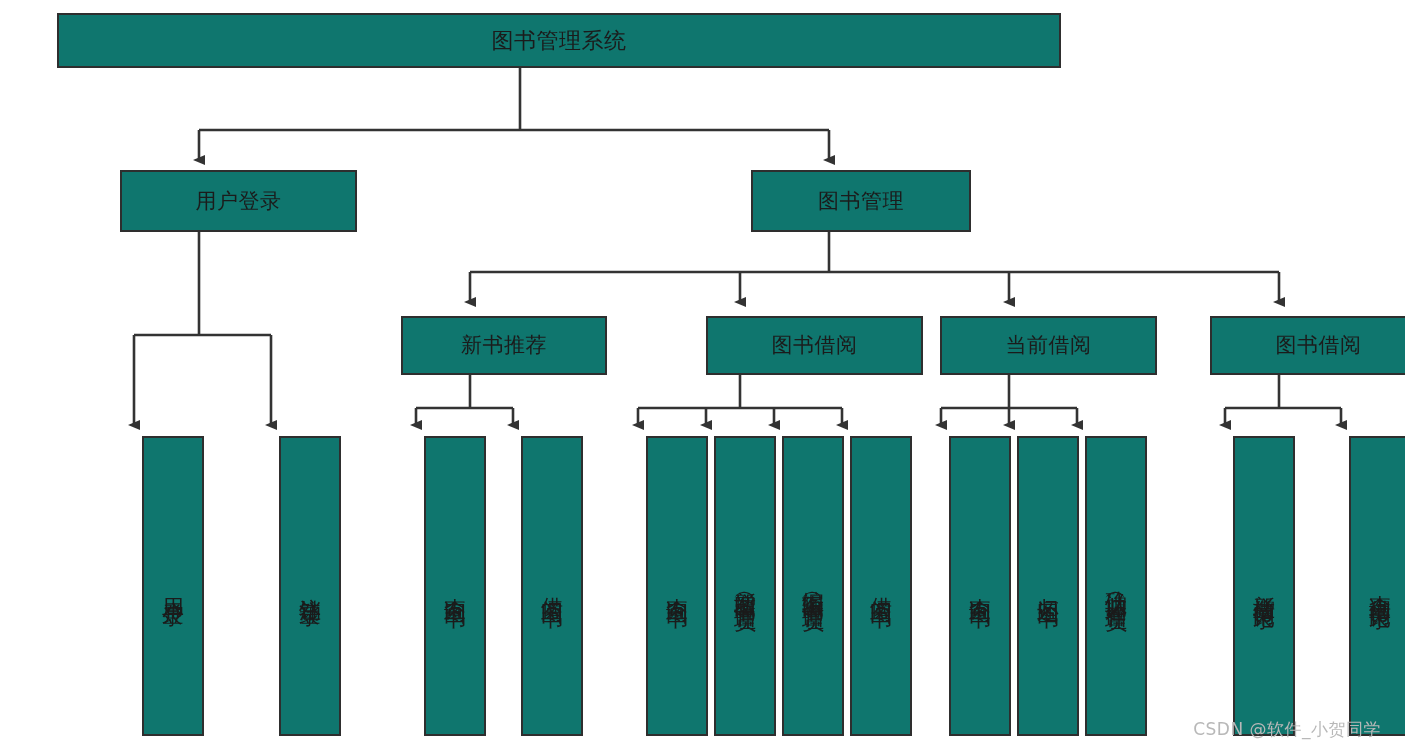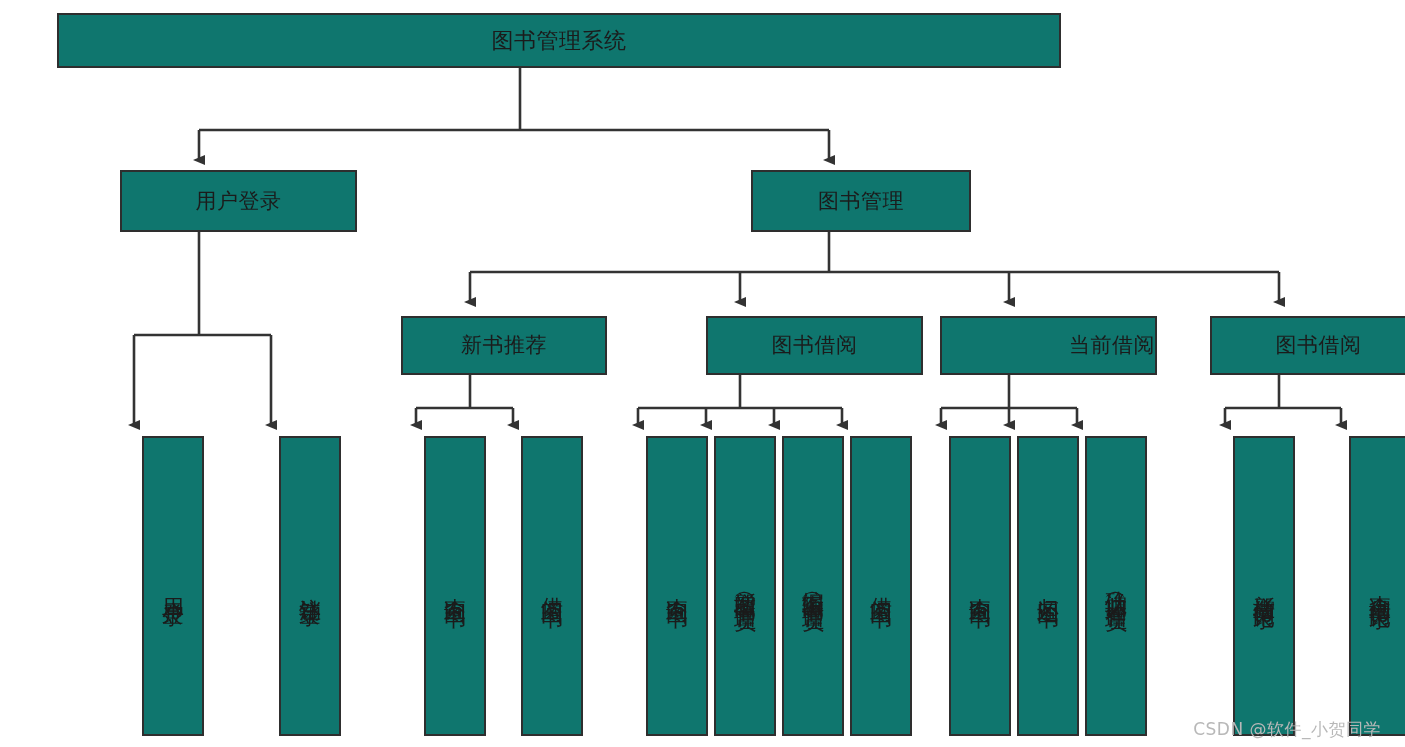--- a/index.html
+++ b/index.html
@@ -142,21 +142,21 @@
   <div class="node horiz" style="left:712px; top:170px; width:220px; height:62px;">
     <span class="label">图书管理</span>
   </div>
 
   <div class="node horiz" style="left:362px; top:316px; width:206px; height:59px;">
     <span class="label">新书推荐</span>
   </div>
   <div class="node horiz" style="left:667px; top:316px; width:217px; height:59px;">
     <span class="label">图书借阅</span>
   </div>
-  <div class="node horiz" style="left:901px; top:316px; width:217px; height:59px;justify-content:flex-end;">
+  <div class="node horiz" style="left:901px; top:316px; width:217px; height:59px;">
     <span class="label">当前借阅</span>
   </div>
   <div class="node horiz" style="left:1171px; top:316px; width:217px; height:59px;">
     <span class="label">图书借阅</span>
   </div>
 
   <div class="node vert" style="left:103px; top:436px; width:62px; height:300px;">
     <span class="label">用户登录</span>
   </div>
   <div class="node vert" style="left:240px; top:436px; width:62px; height:300px;">

